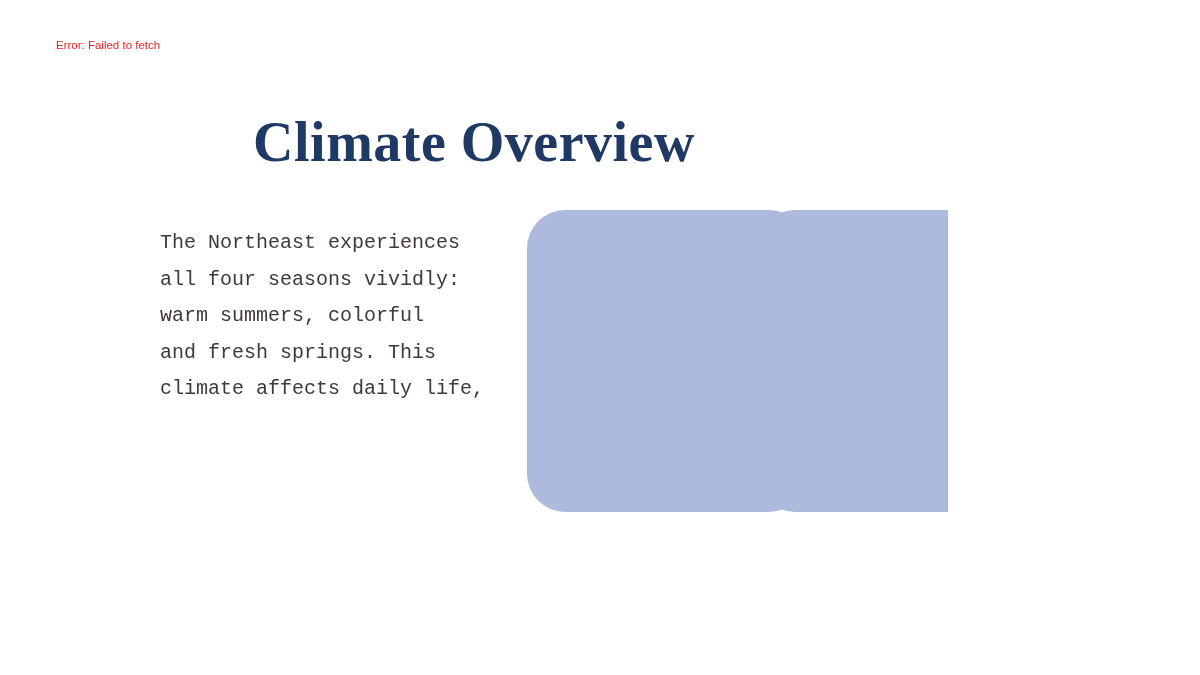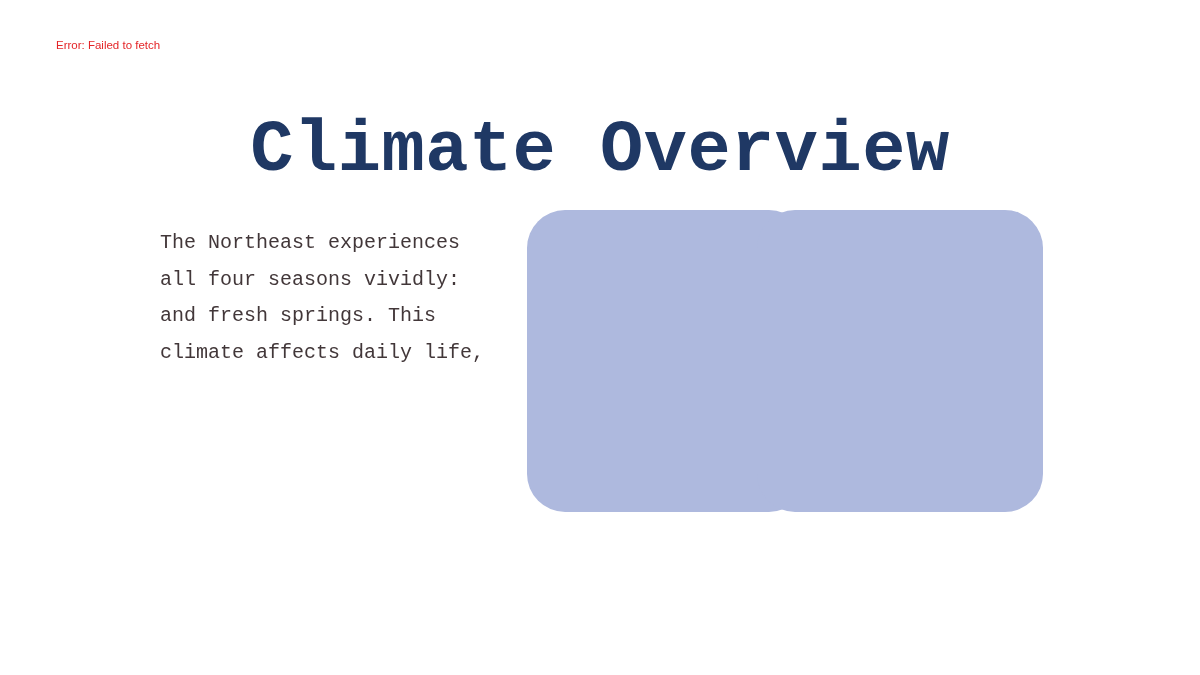--- a/index.html
+++ b/index.html
@@ -6,44 +6,44 @@
     --bg: #ffffff;
     --error-color: #e42528;
     --title-color: #1f3864;
     --body-color: #423739;
     --placeholder-color: #aeb9de;
   }
   * { margin: 0; padding: 0; box-sizing: border-box; }
   html, body { background: #ffffff; }
   .stage {
     position: relative;
-    width: 1200px;
+    width: 948px;
     height: 675px;
     background: var(--bg);
     overflow: hidden;
     font-family: "Liberation Sans", sans-serif;
   }
   .error-message {
     position: absolute;
     left: 56px;
     top: 39px;
     font-size: 11.5px;
     line-height: 13px;
     color: var(--error-color);
     font-family: "Liberation Sans", sans-serif;
   }
   .slide-title {
     position: absolute;
     left: 0;
     right: 0;
     top: 110px;
     text-align: center;
-    font-family: Liberation Mono, monospace;
+    font-family: Liberation Serif, serif;
     font-weight: 700;
-    font-size: 72px;
+    font-size: 56px;
     letter-spacing: 0.5px;
     color: var(--title-color);
     white-space: nowrap;
   }
   .slide-body {
     position: absolute;
     left: 160px;
     top: 225px;
     color: var(--body-color);
   }
@@ -75,20 +75,21 @@
 
 <div class="stage">
 
   <div class="error-message">Error: Failed to fetch</div>
 
   <h1 class="slide-title">Climate Overview</h1>
 
   <div class="slide-body">
     <div class="body-line">The Northeast experiences</div>
     <div class="body-line">all four seasons vividly:</div>
+    <div class="body-line">warm summers, colorful</div>
     <div class="body-line">and fresh springs. This</div>
     <div class="body-line">climate affects daily life,</div>
   </div>
 
   <div class="image-placeholder">
     <div class="placeholder-half left"></div>
     <div class="placeholder-half right"></div>
   </div>
 
 </div>

